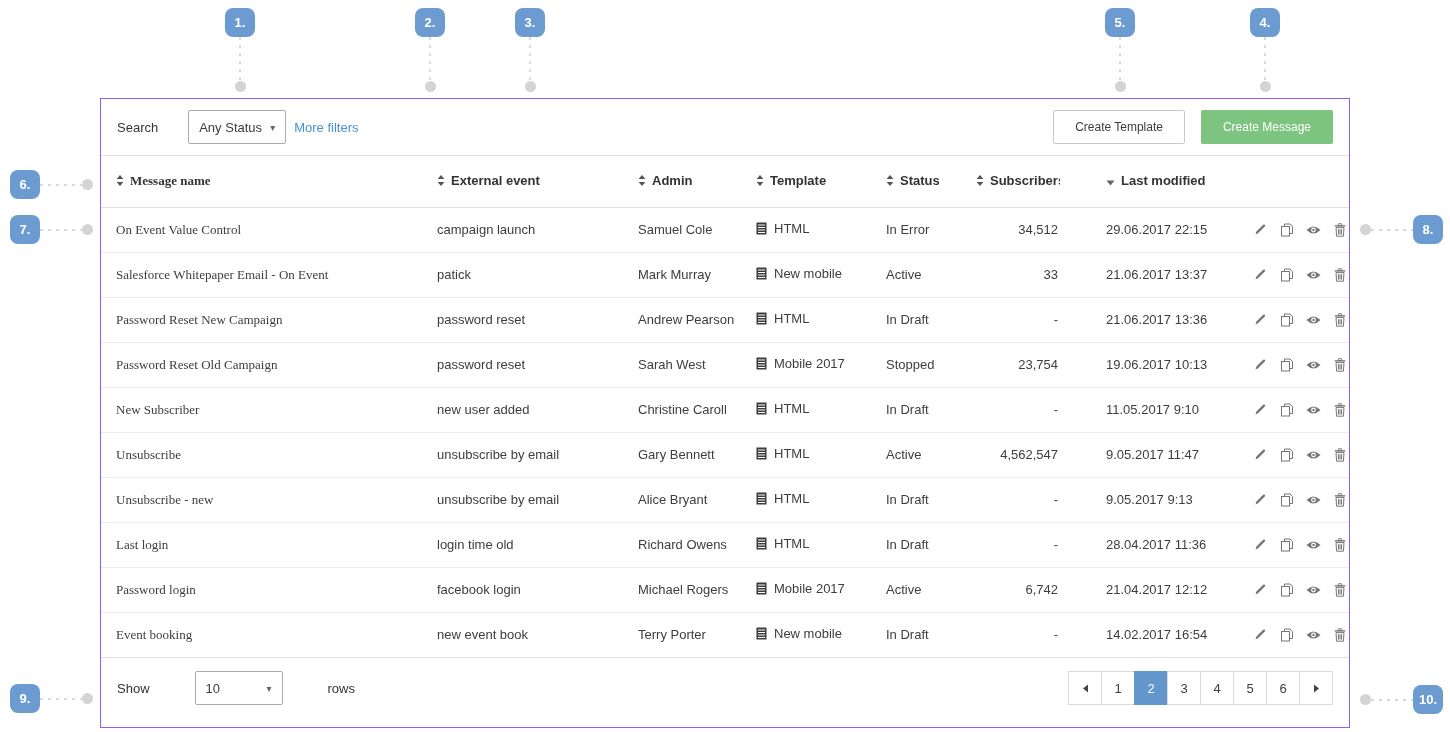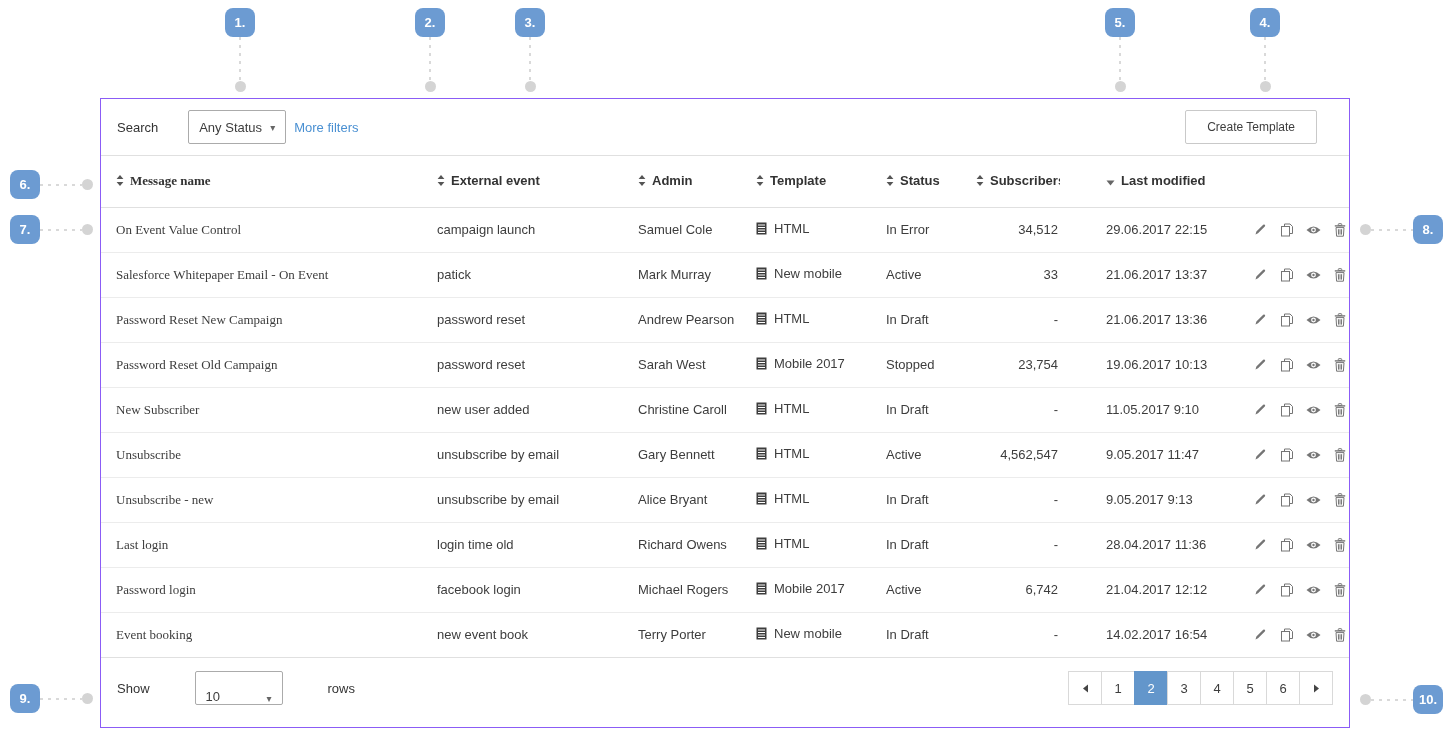--- a/index.html
+++ b/index.html
@@ -50,21 +50,21 @@
   th.cell-mod, td.cell-mod { padding-left: 46px; }
   .sort-icon { display: inline-block; vertical-align: -1px; margin-right: 6px; }
   .tpl-icon { display: inline-block; vertical-align: -2px; margin-right: 7px; }
   .actions { display: flex; align-items: center; gap: 9px; padding-left: 6px; }
   .action-btn { width: 22px; height: 22px; display: flex; align-items: center; justify-content: center;
     cursor: pointer; }
 
   
   .footer { display: flex; align-items: center; height: 61px; padding: 0 16px;
     border-top: 0; gap: 33px; }
-  .rows-select { width: 88px; margin: 0 12px; align-items: flex-end; }
+  .rows-select { width: 88px; margin: 0 12px; }
   .footer-spacer { flex: 1; }
   .pagination { display: flex; }
   .page-btn { width: 34px; height: 34px; display: flex; align-items: center; justify-content: center;
     border: 1px solid #d9d9d9; margin-left: -1px; background: #fff; font-size: 13px; color: #3d3d3d;
     cursor: pointer; }
   .page-btn:first-child { margin-left: 0; }
   .page-btn.active { color: #fff; border-color: #6396cb; }
 
   
   .callout { position: absolute; display: flex; align-items: center; }
@@ -145,20 +145,21 @@
 
   <div class="toolbar">
     <span class="toolbar-label">Search</span>
     <div class="select-box status-select">
       <span>Any Status</span>
       <span class="caret">▾</span>
     </div>
     <a class="link">More filters</a>
     <div class="toolbar-spacer"></div>
     <button class="btn btn-secondary">Create Template</button>
+    <button class="btn btn-primary" id="create-message-btn" style="background: rgb(124, 196, 127);">Create Message</button>
   </div>
 
   <table>
     <colgroup>
       <col class="col-name">
         <col class="col-event">
         <col class="col-admin">
         <col class="col-tpl">
       <col class="col-status">
         <col class="col-subs">

